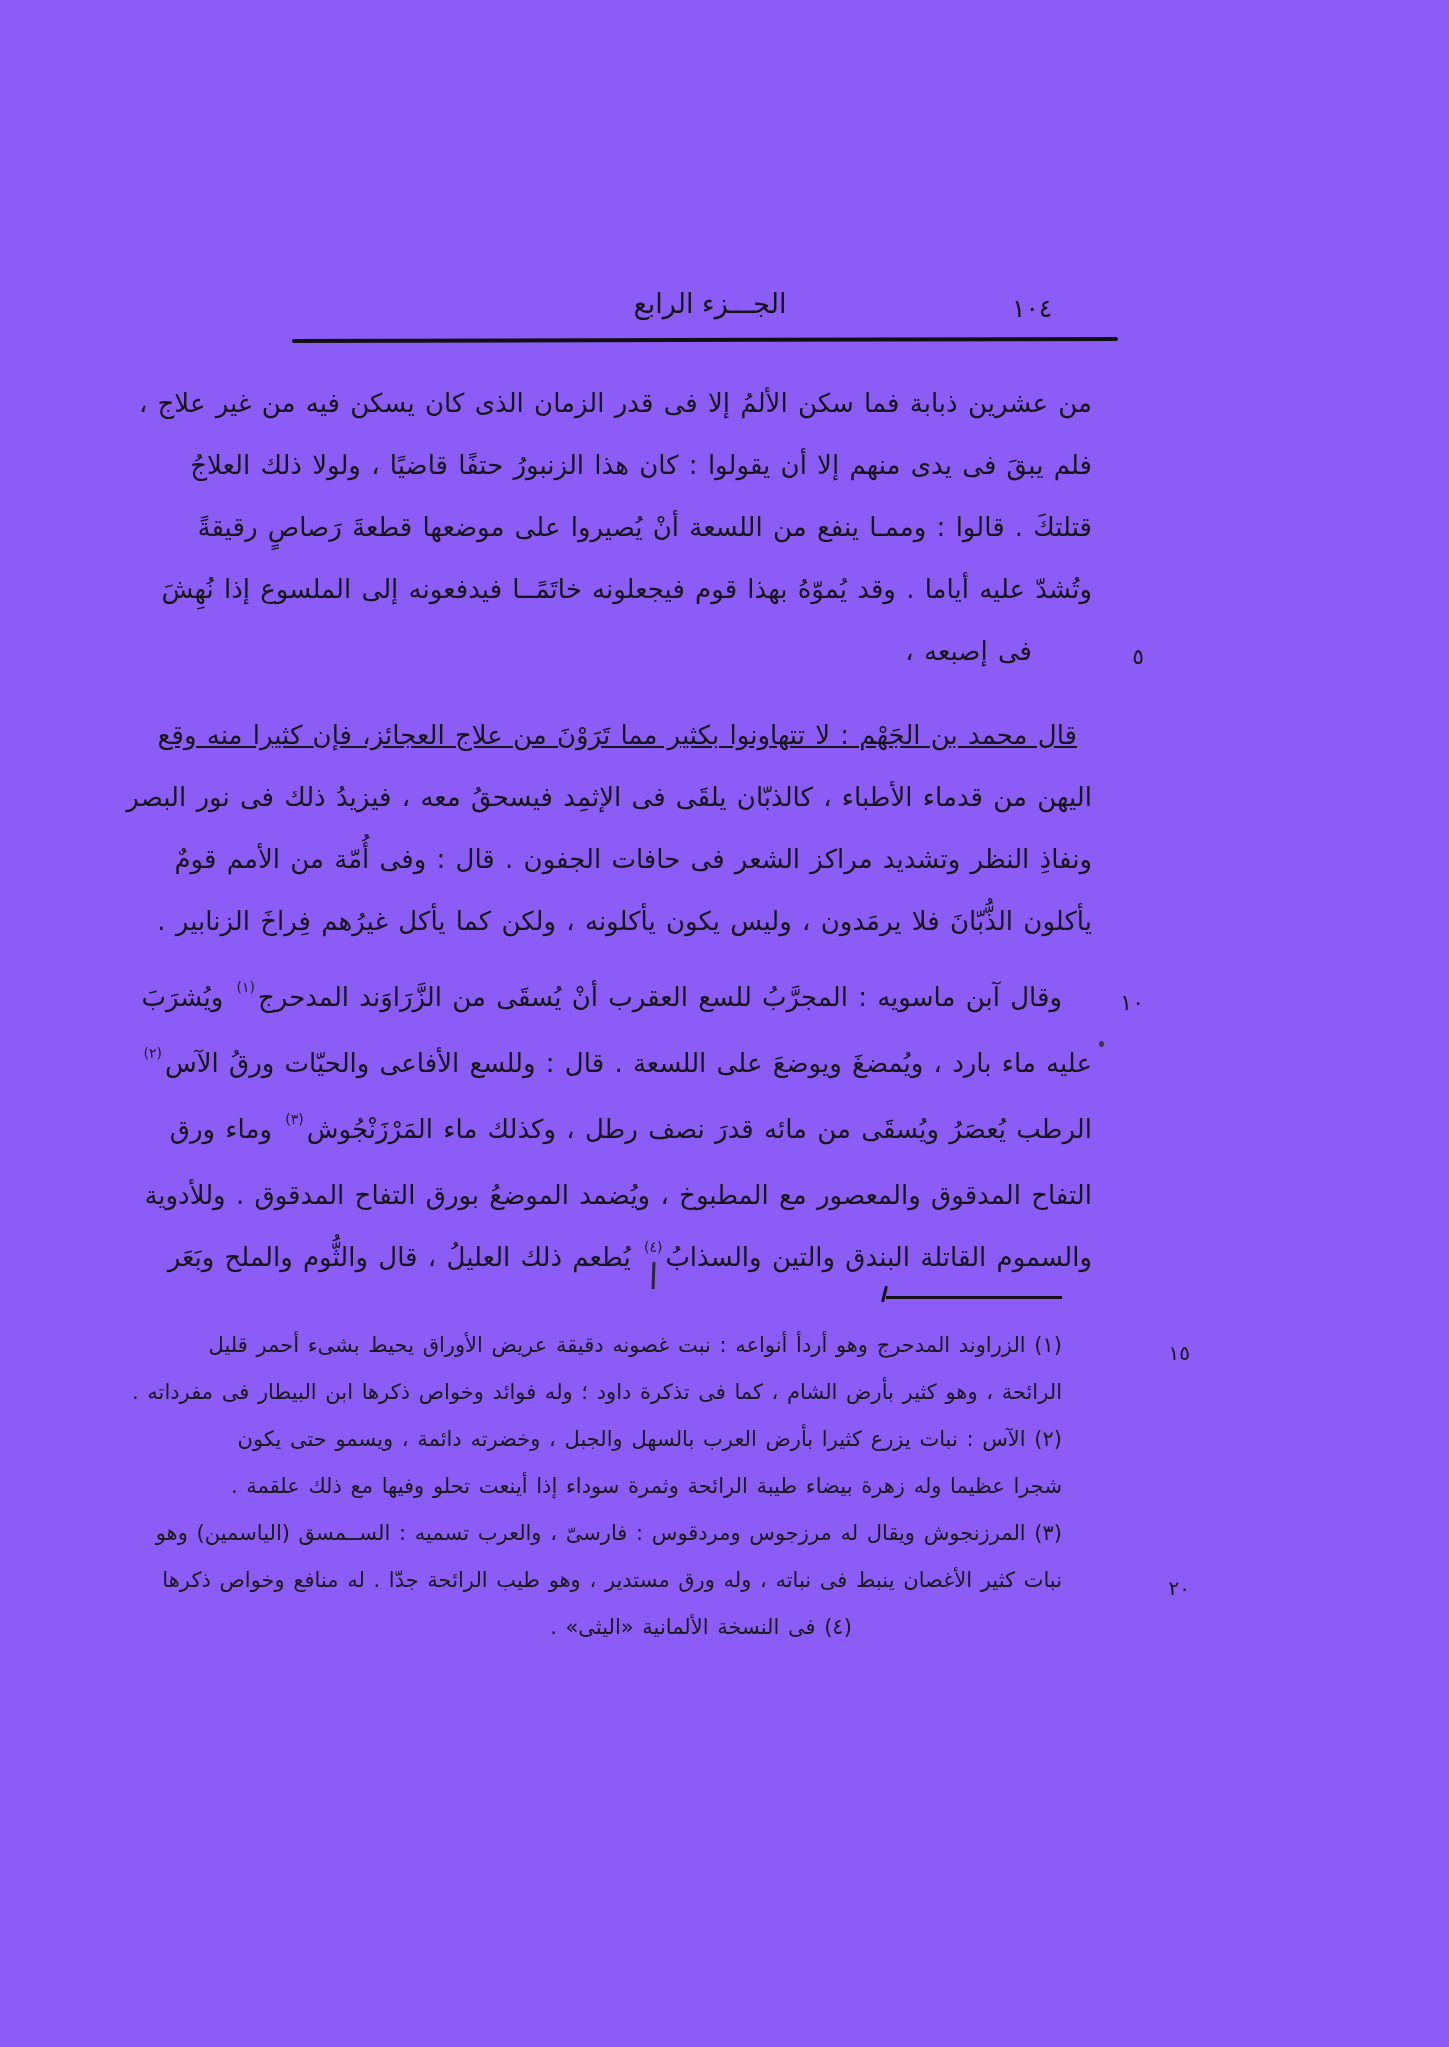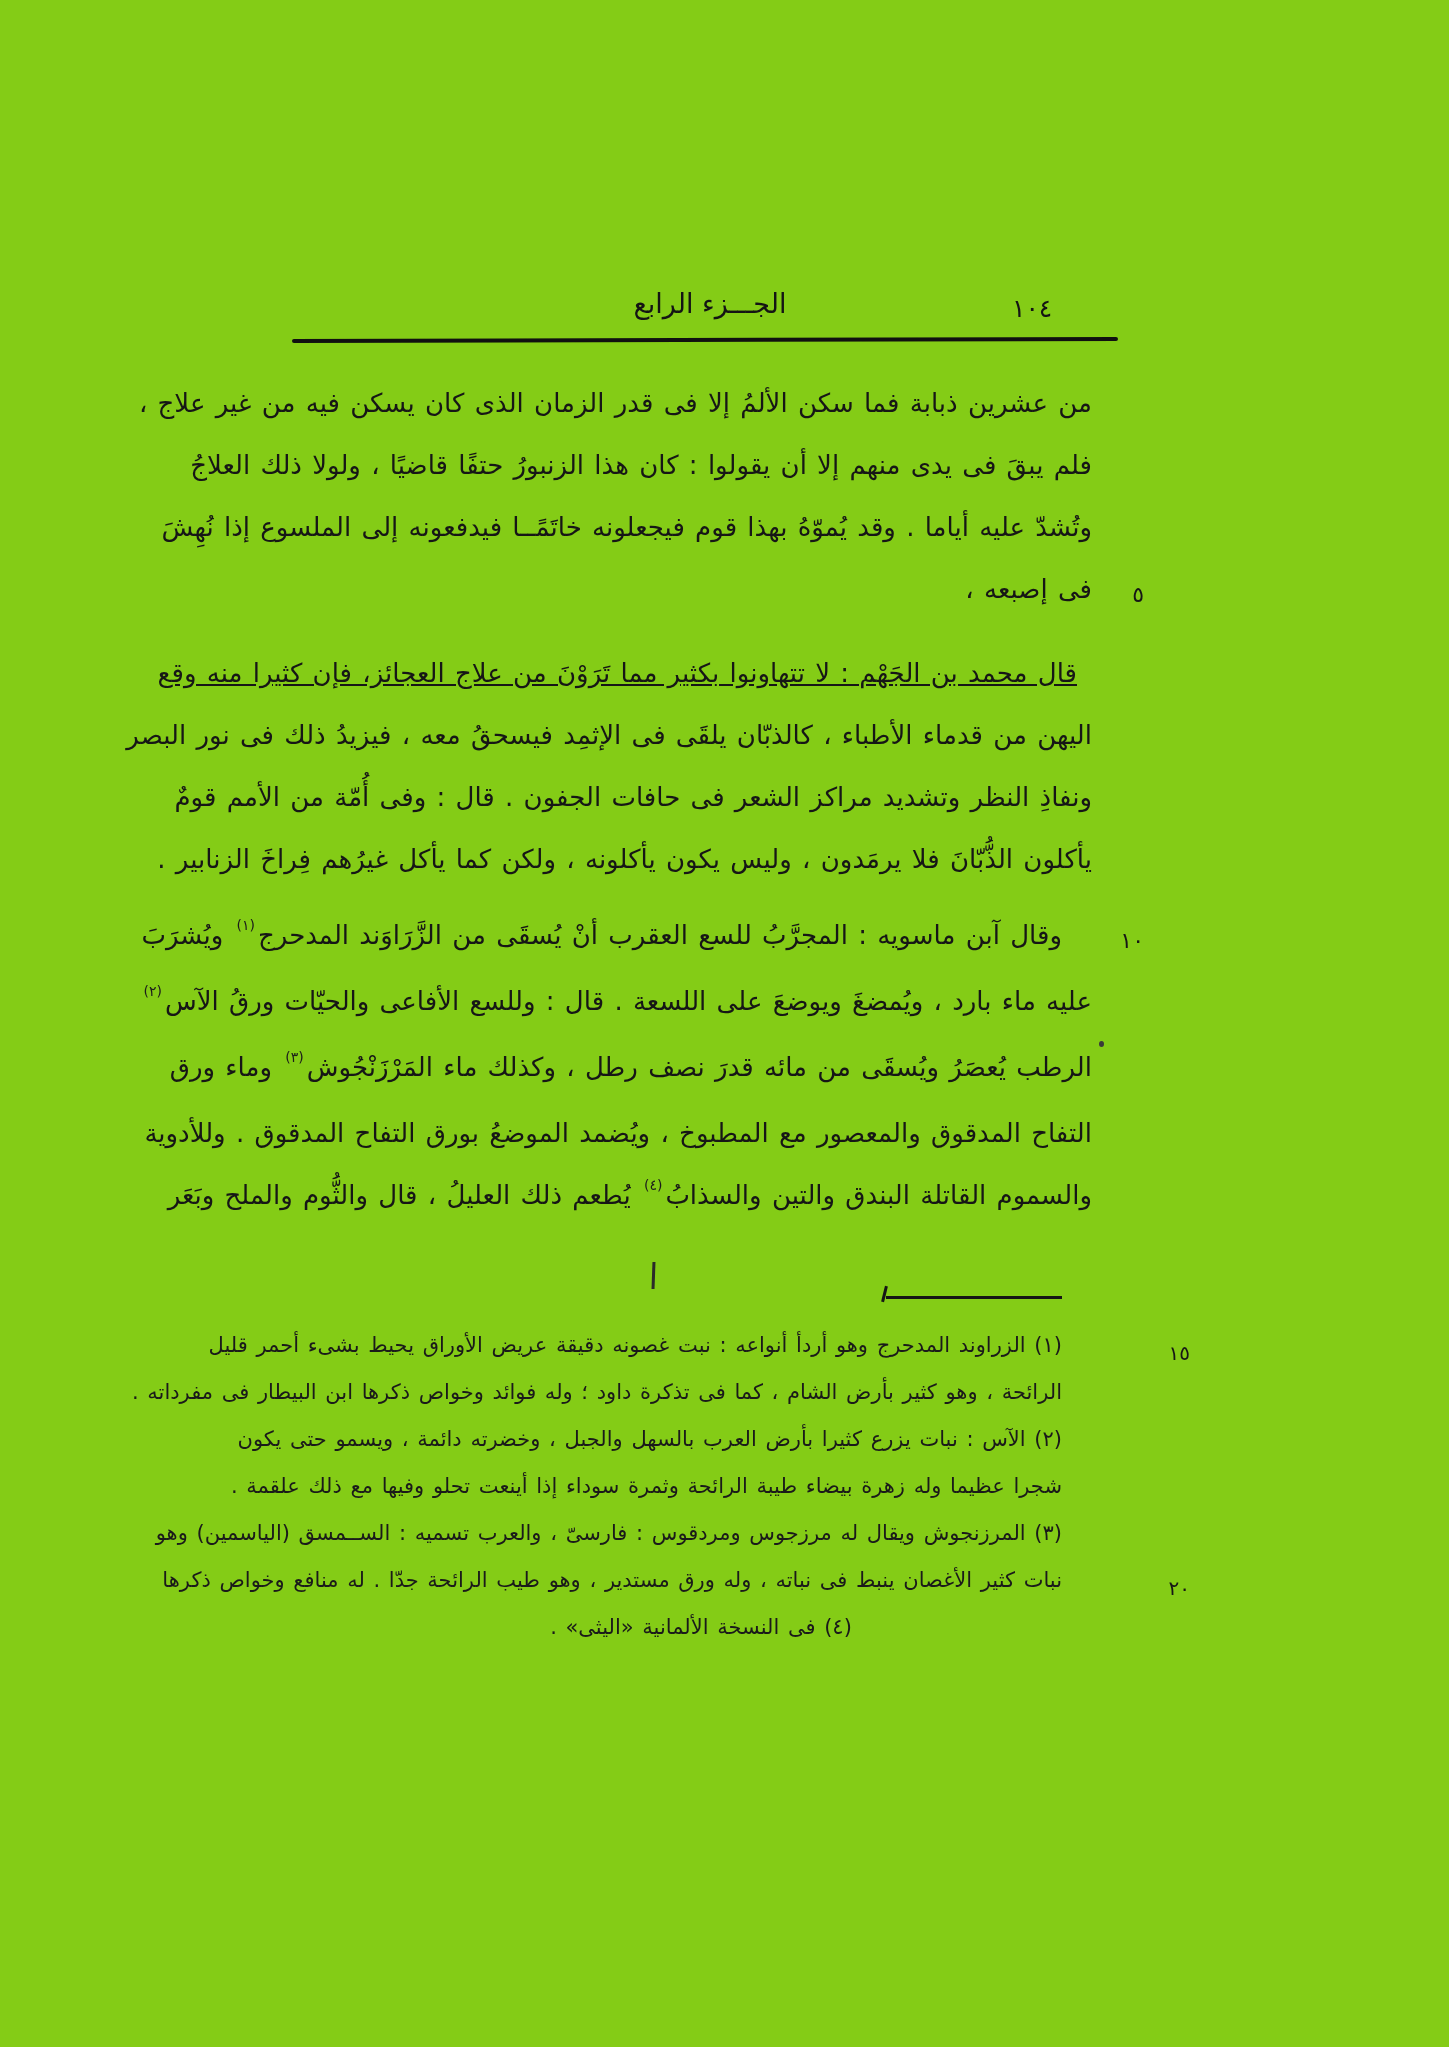--- a/index.html
+++ b/index.html
@@ -1,18 +1,18 @@
 <!DOCTYPE html>
 <html lang="ar"><head>
 <meta charset="utf-8">
 <style>
   html,body{margin:0;padding:0;background:#e8e8e6;}
   .page{
     position:relative; width:1449px; height:2047px;
-    background:#84cc16; color:#191919;
+    background:#8b5cf6; color:#191919;
     font-family:"DejaVu Sans", sans-serif;
     overflow:hidden;
   }
   
   .hdr-title{
     position:absolute; top:288px; left:590px; width:240px;
     text-align:center; font-size:27px; direction:rtl; white-space:nowrap;
     color:#141414;
   }
   .hdr-pagenum{
@@ -76,20 +76,21 @@
 <div class="page">
 
   <div class="hdr-title">الجـــزء الرابع</div>
   <div class="hdr-pagenum">١٠٤</div>
   <div class="hdr-rule"></div>
 
   <div class="body-text">
       <div class="para para1">
         <div class="tline"><span>من عشرين ذبابة فما سكن الألمُ إلا فى قدر الزمان الذى كان يسكن فيه من غير علاج ،</span></div>
         <div class="tline"><span>فلم يبقَ فى يدى منهم إلا أن يقولوا : كان هذا الزنبورُ حتفًا قاضيًا ، ولولا ذلك العلاجُ</span></div>
+        <div class="tline"><span>قتلتكَ . قالوا : وممـا ينفع من اللسعة أنْ يُصيروا على موضعها قطعةَ رَصاصٍ رقيقةً</span></div>
         <div class="tline"><span>وتُشدّ عليه أياما . وقد يُموّهُ بهذا قوم فيجعلونه خاتَمًــا فيدفعونه إلى الملسوع إذا نُهِشَ</span></div>
         <div class="tline"><span>فى إصبعه ،</span><span class="mnum">٥</span></div>
       </div>
       <div class="para para2">
         <div class="tline"><span>قال محمد بن الجَهْم : لا تتهاونوا بكثير مما تَرَوْنَ من علاج العجائز، فإن كثيرا منه وقع</span></div>
         <div class="tline"><span>اليهن من قدماء الأطباء ، كالذبّان يلقَى فى الإثمِد فيسحقُ معه ، فيزيدُ ذلك فى نور البصر</span></div>
         <div class="tline"><span>ونفاذِ النظر وتشديد مراكز الشعر فى حافات الجفون . قال : وفى أُمّة من الأمم قومٌ</span></div>
         <div class="tline"><span>يأكلون الذُّبّانَ فلا يرمَدون ، وليس يكون يأكلونه ، ولكن كما يأكل غيرُهم فِراخَ الزنابير .</span></div>
       </div>
       <div class="para para3">

